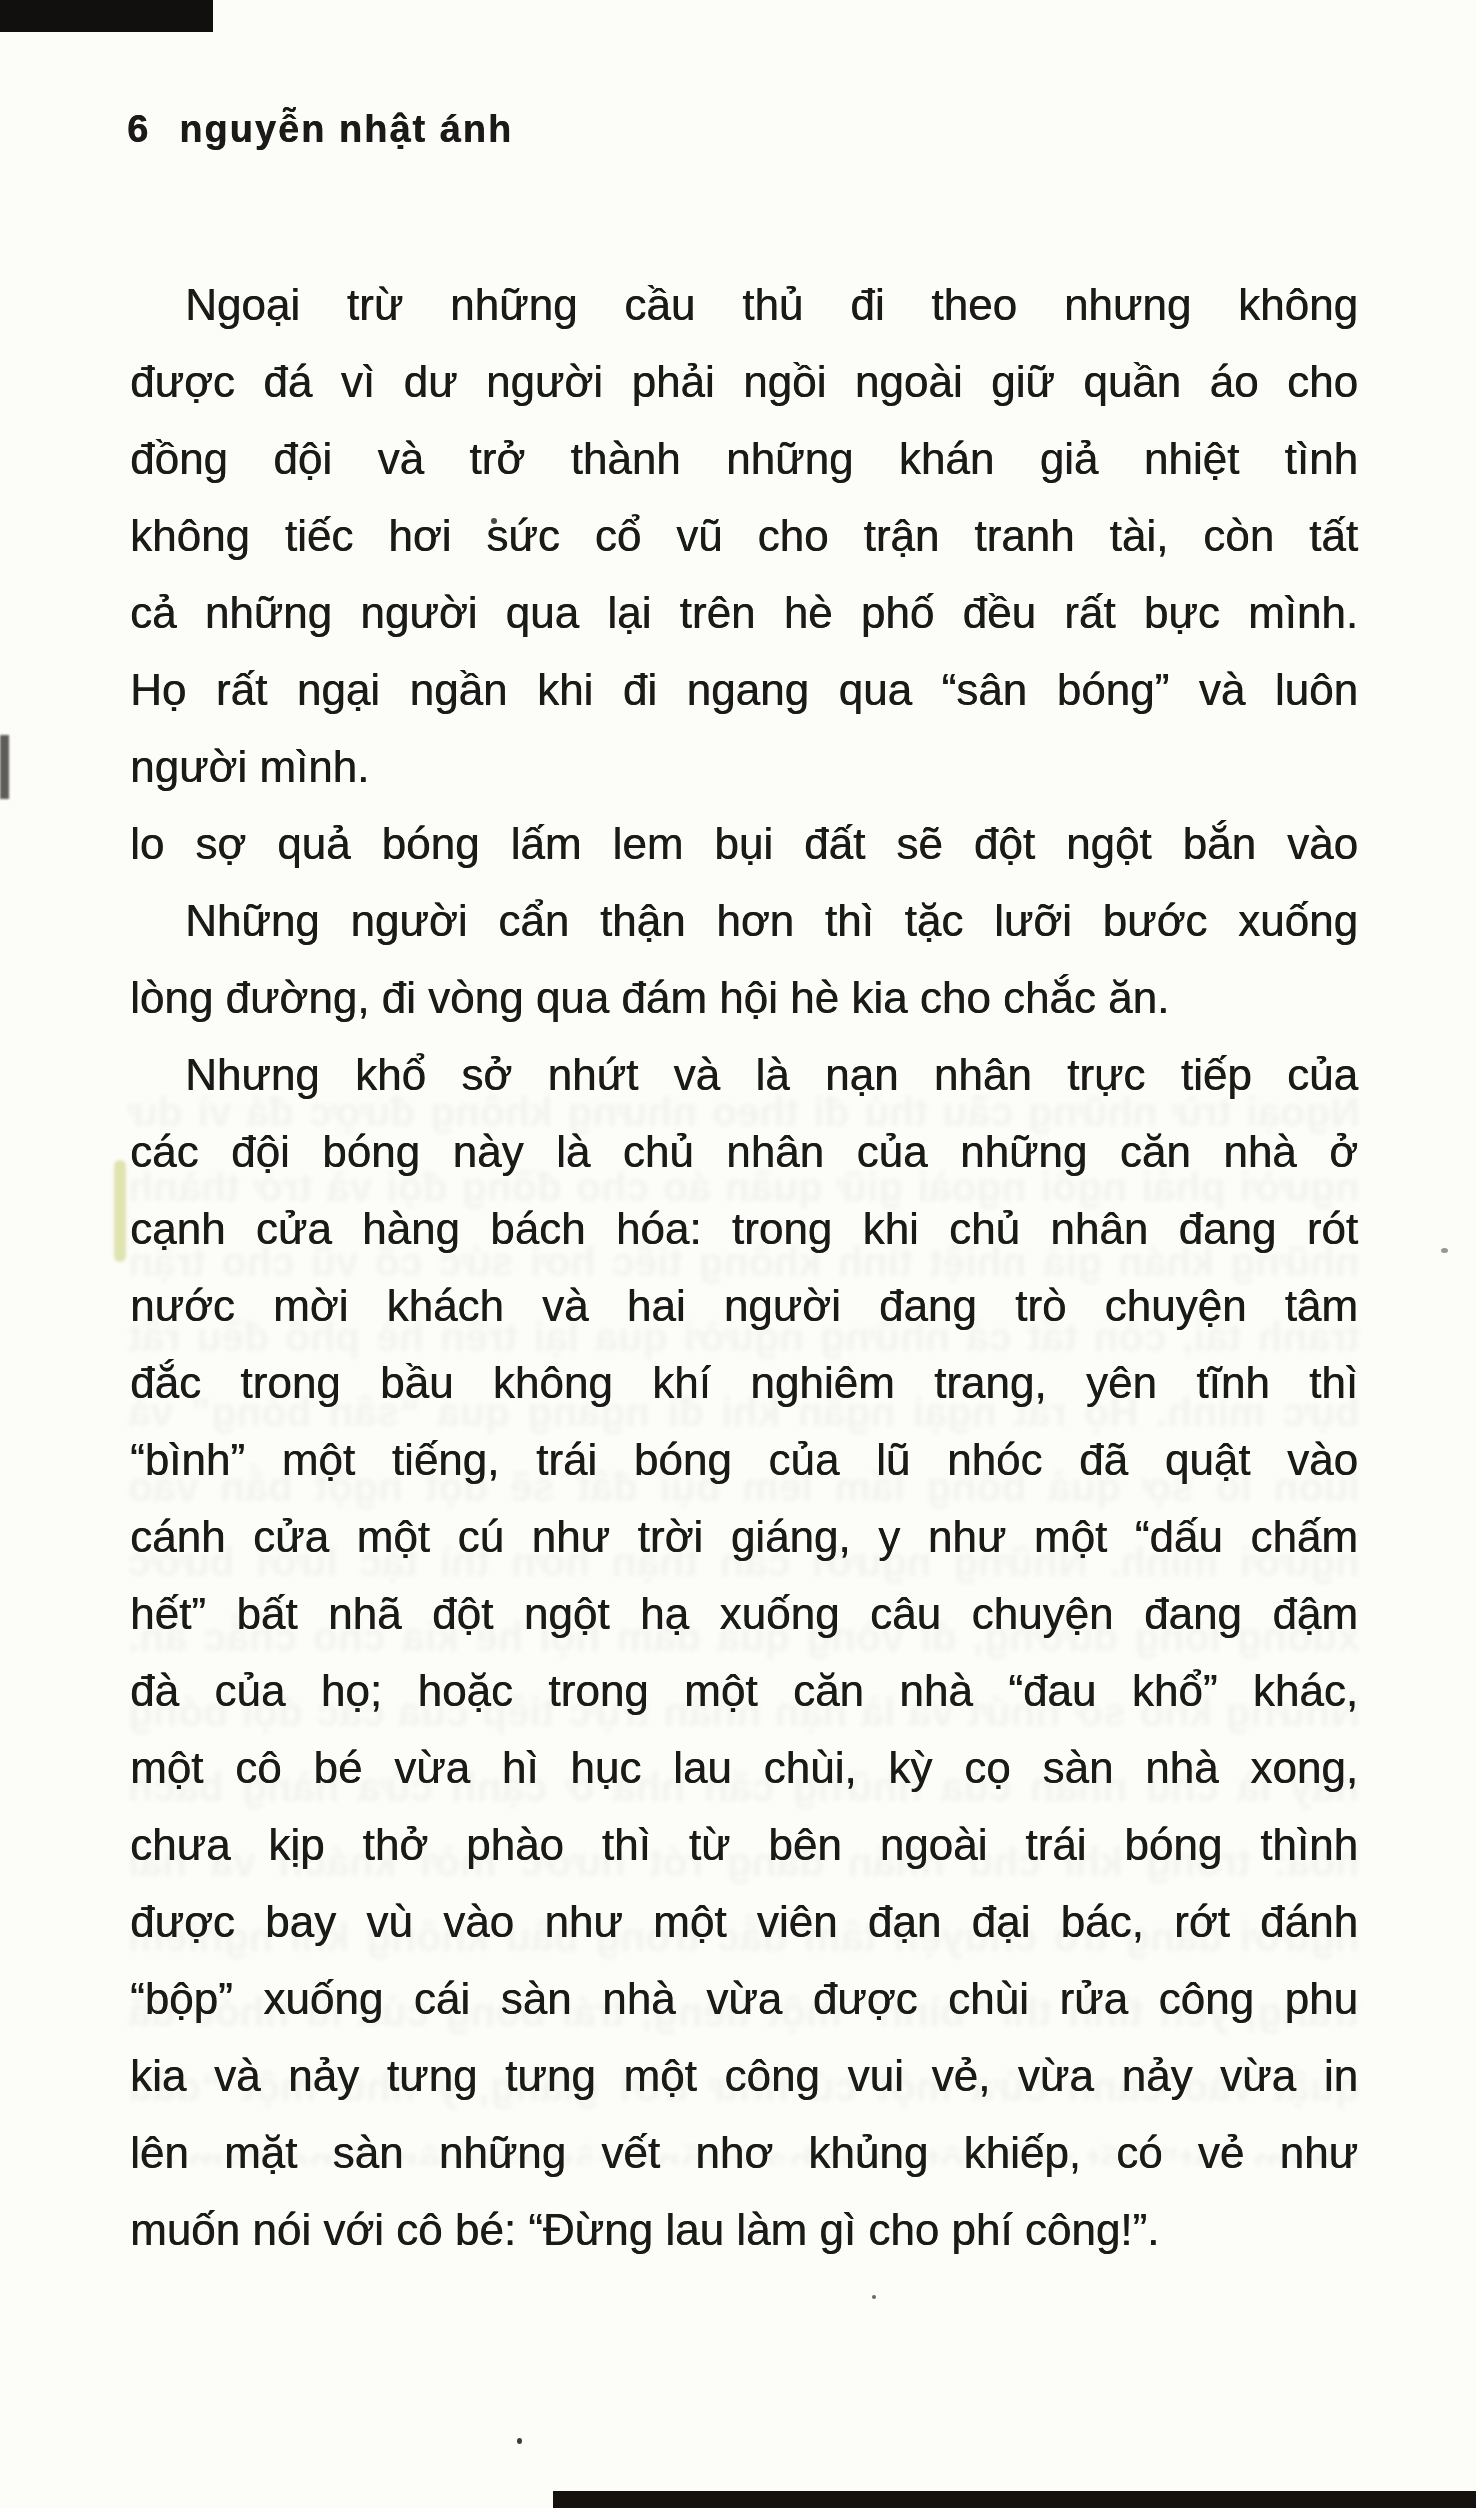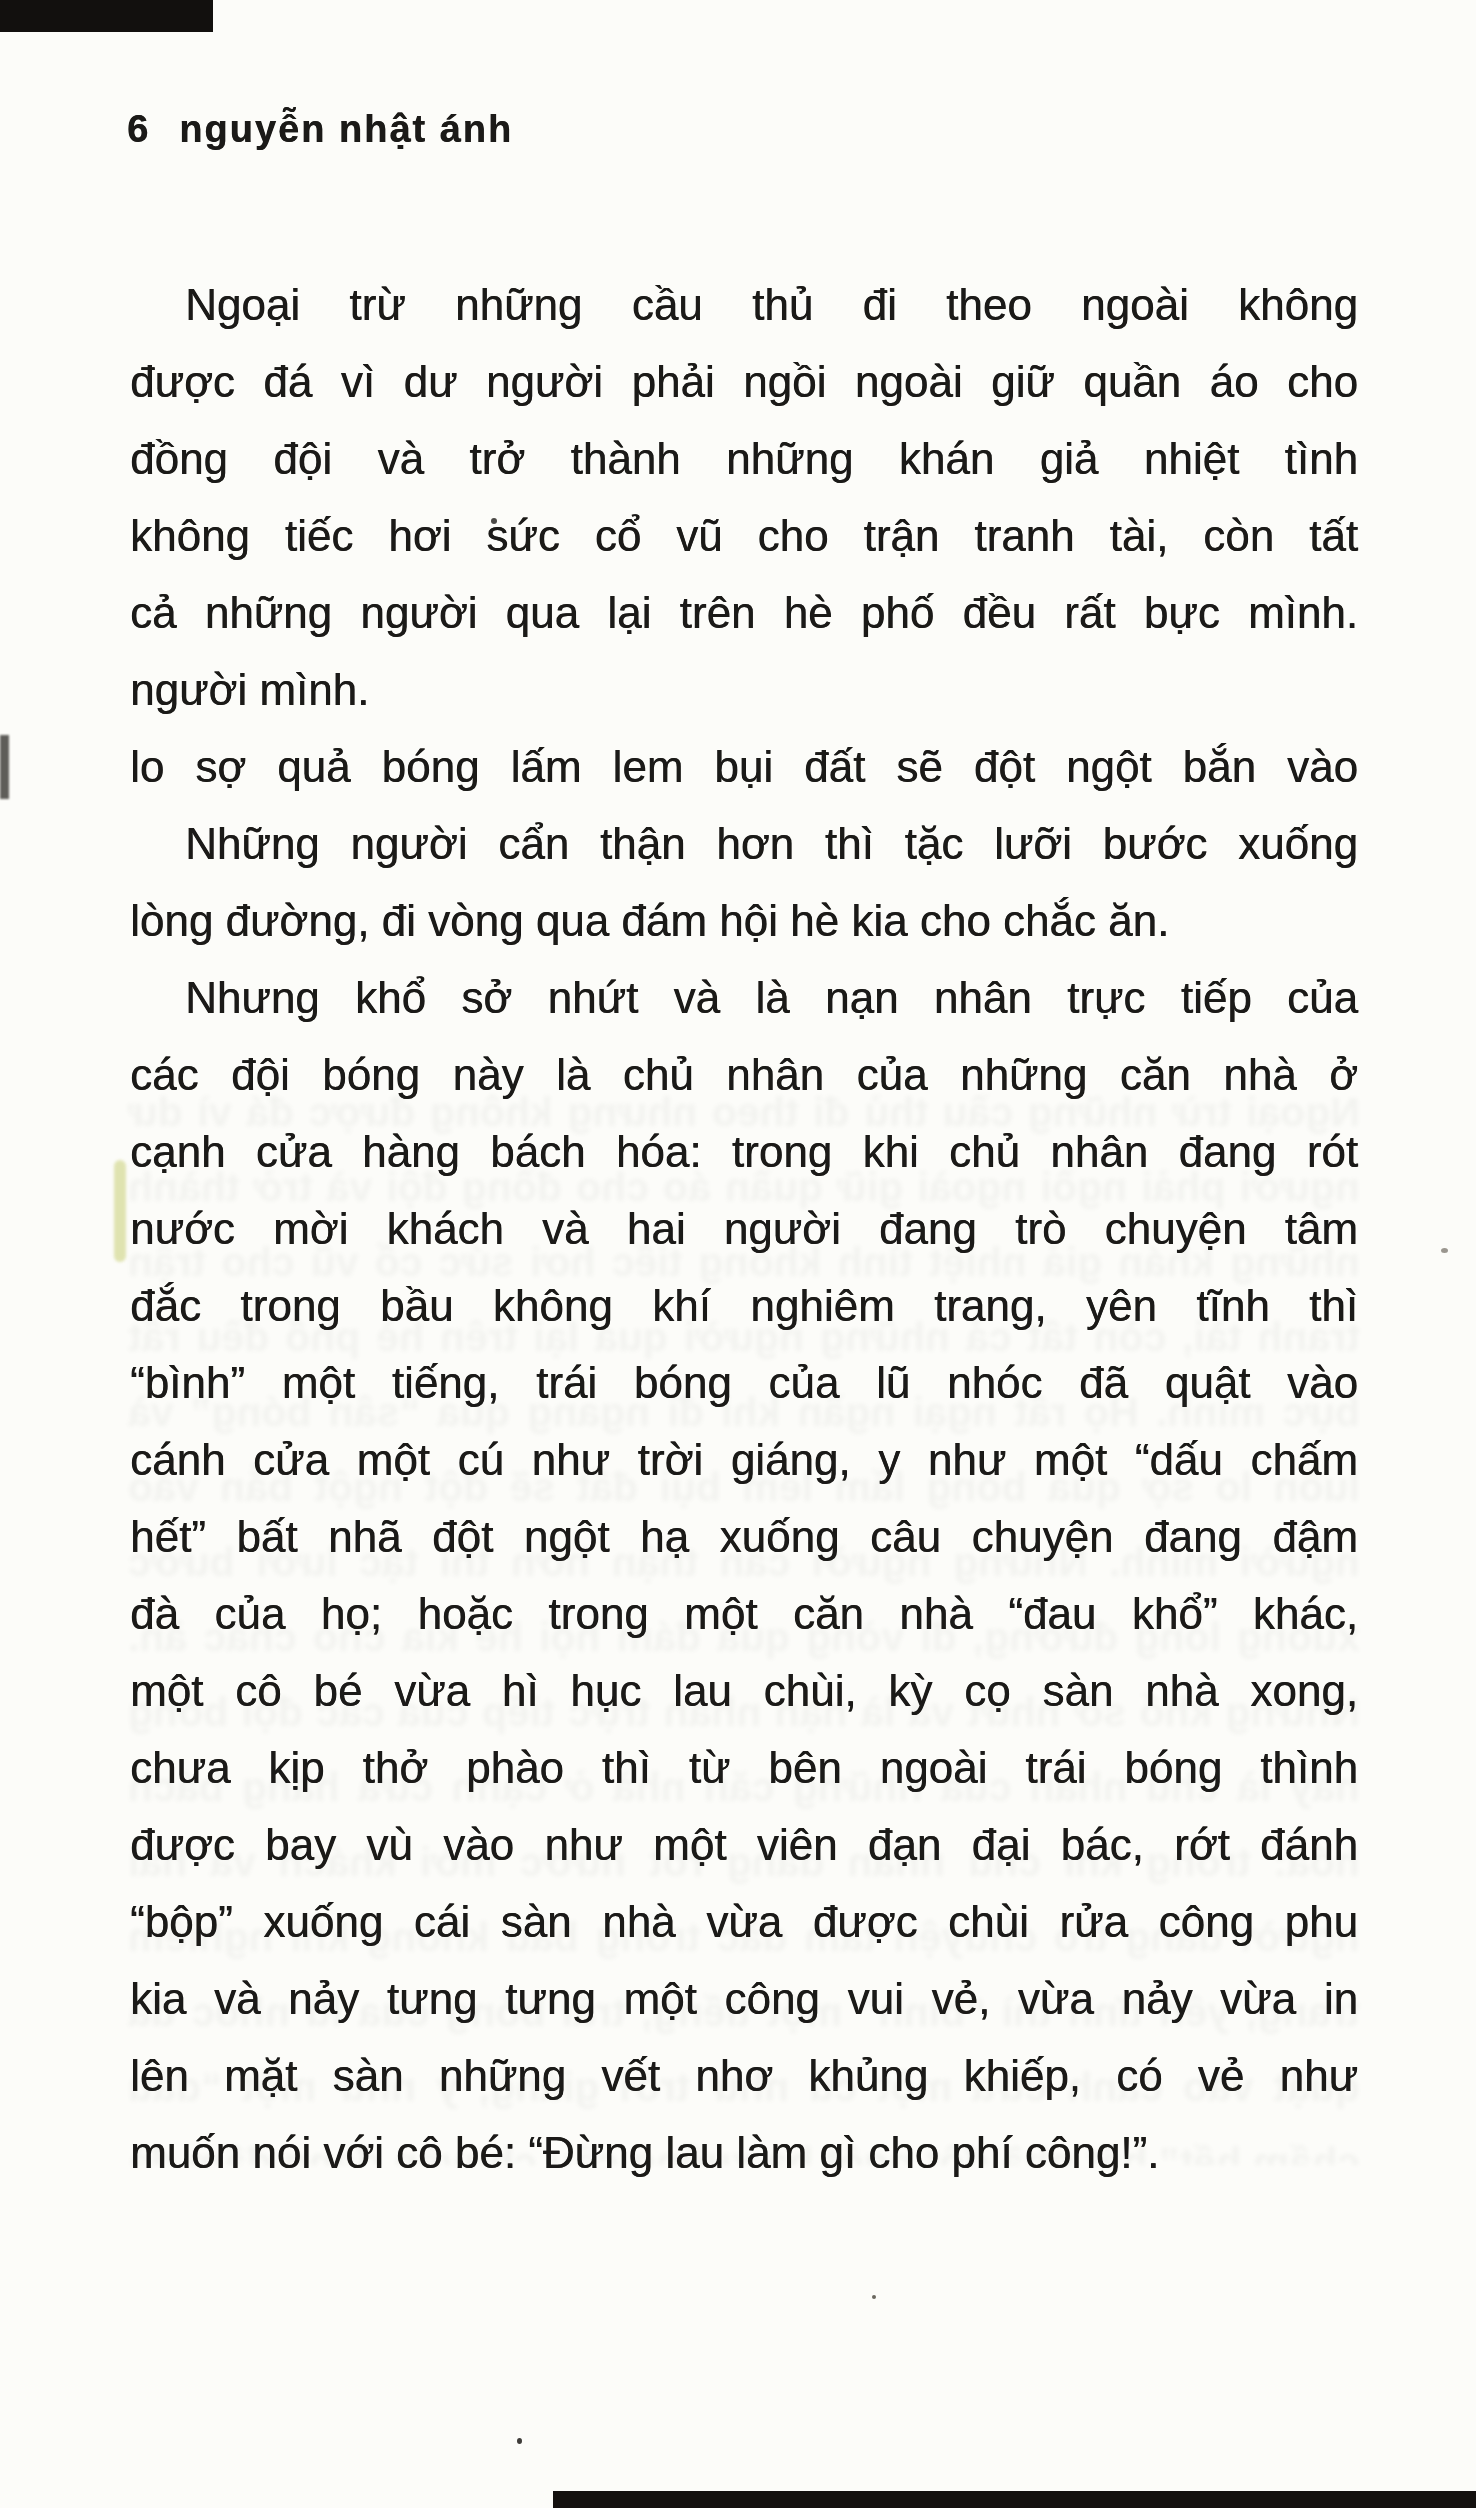--- a/index.html
+++ b/index.html
@@ -59,25 +59,26 @@
 <div class="page">
 
   <div class="bleed">Ngoại trừ những cầu thủ đi theo nhưng không được đá vì dư người phải ngồi ngoài giữ quần áo cho đồng đội và trở thành những khán giả nhiệt tình không tiếc hơi sức cổ vũ cho trận tranh tài, còn tất cả những người qua lại trên hè phố đều rất bực mình. Họ rất ngại ngần khi đi ngang qua “sân bóng” và luôn lo sợ quả bóng lấm lem bụi đất sẽ đột ngột bắn vào người mình. Những người cẩn thận hơn thì tặc lưỡi bước xuống lòng đường, đi vòng qua đám hội hè kia cho chắc ăn. Nhưng khổ sở nhứt và là nạn nhân trực tiếp của các đội bóng này là chủ nhân của những căn nhà ở cạnh cửa hàng bách hóa: trong khi chủ nhân đang rót nước mời khách và hai người đang trò chuyện tâm đắc trong bầu không khí nghiêm trang, yên tĩnh thì “bình” một tiếng, trái bóng của lũ nhóc đã quật vào cánh cửa một cú như trời giáng, y như một “dấu chấm hết” bất nhã đột ngột hạ xuống câu chuyện đang đậm đà của họ; hoặc trong một căn nhà “đau khổ” khác, một cô bé vừa hì hục lau chùi, kỳ cọ sàn nhà xong, chưa kịp thở phào thì từ bên ngoài trái bóng thình lình bay vù vào như một viên đạn đại bác, rớt đánh “bộp” xuống cái sàn nhà vừa được chùi rửa công phu kia và nảy tưng tưng một cách vui vẻ, vừa nảy vừa in lên mặt sàn những vết nhơ khủng khiếp, có vẻ như muốn nói với cô bé: “Đừng lau làm gì cho phí công!”.</div>
 
   <div class="running-header">
     <span class="page-num">6</span><span class="title">nguyễn nhật ánh</span>
   </div>
 
   <main class="text-block">
 
-    <div class="line indent">Ngoại trừ những cầu thủ đi theo ngoài không</div>
+    <div class="line indent">Ngoại trừ những cầu thủ đi theo nhưng không</div>
     <div class="line">được đá vì dư người phải ngồi ngoài giữ quần áo cho</div>
     <div class="line">đồng đội và trở thành những khán giả nhiệt tình</div>
     <div class="line">không tiếc hơi sức cổ vũ cho trận tranh tài, còn tất</div>
     <div class="line">cả những người qua lại trên hè phố đều rất bực mình.</div>
+    <div class="line">Họ rất ngại ngần khi đi ngang qua “sân bóng” và luôn</div>
     <div class="line para-end">người mình.</div>
     <div class="line">lo sợ quả bóng lấm lem bụi đất sẽ đột ngột bắn vào</div>
 
     <div class="line indent">Những người cẩn thận hơn thì tặc lưỡi bước xuống</div>
     <div class="line para-end">lòng đường, đi vòng qua đám hội hè kia cho chắc ăn.</div>
 
     <div class="line indent">Nhưng khổ sở nhứt và là nạn nhân trực tiếp của</div>
     <div class="line">các đội bóng này là chủ nhân của những căn nhà ở</div>
     <div class="line">cạnh cửa hàng bách hóa: trong khi chủ nhân đang rót</div>
     <div class="line">nước mời khách và hai người đang trò chuyện tâm</div>

